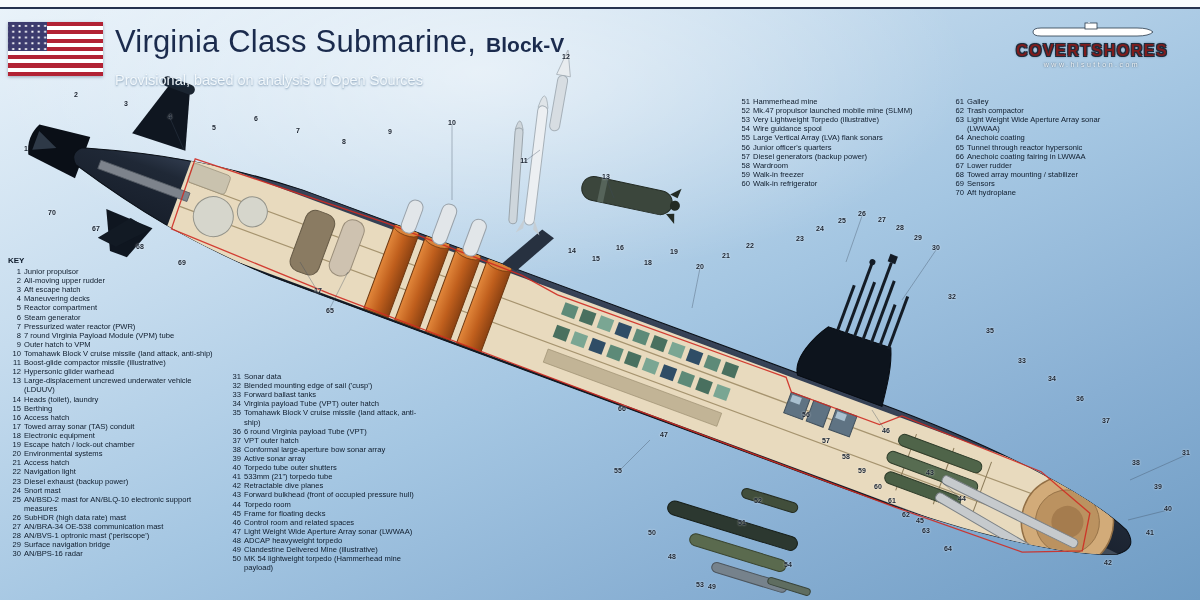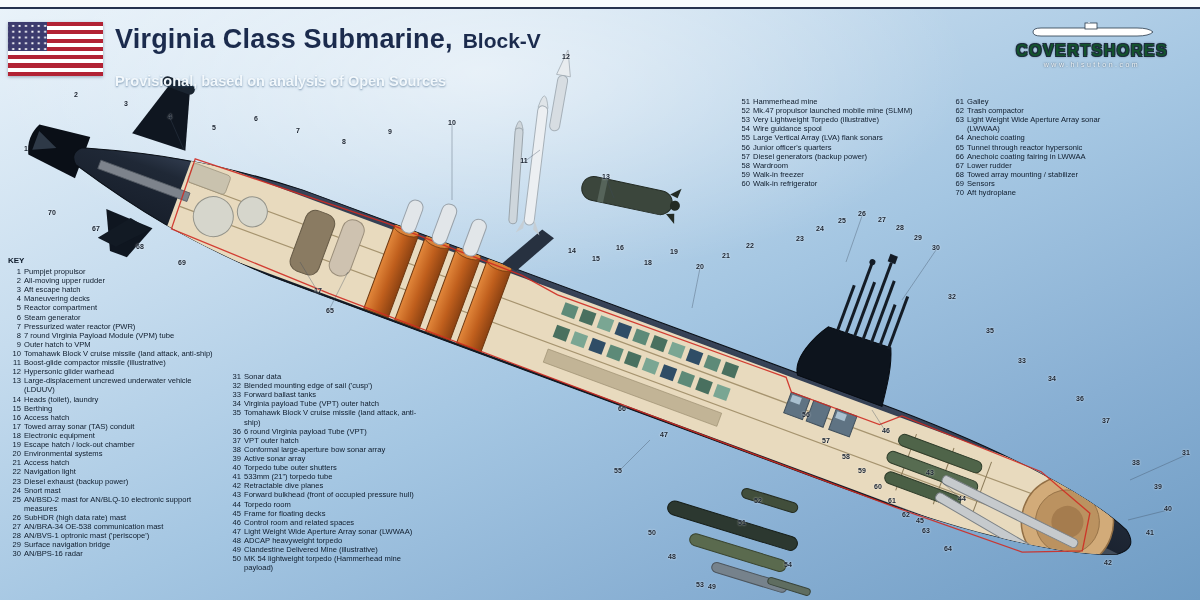--- a/index.html
+++ b/index.html
@@ -13,26 +13,26 @@
   .topline{position:absolute;top:7px;left:0;width:100%;height:2px;background:#27334f;}
   .scene{position:absolute;top:0;left:0;}
 
   .flag{position:absolute;left:8px;top:22px;width:95px;height:54px;
         background:repeating-linear-gradient(180deg,#b22234 0 4.15px,#ffffff 4.15px 8.3px);
         box-shadow:0 1px 3px rgba(20,40,70,.35);}
   .flag .canton{position:absolute;left:0;top:0;width:39px;height:29px;background:#3c3b6e;
         background-image:radial-gradient(circle,#fff 0.9px,transparent 1.2px);background-size:6.4px 5.8px;background-position:2px 1px;}
 
   .header{position:absolute;left:115px;top:24px;white-space:nowrap;}
-  .title{font-size:27px;font-weight:700;color:#1b2b4d;letter-spacing:.2px;}
+  .title{font-size:31px;font-weight:400;color:#1b2b4d;letter-spacing:.2px;}
   .block{font-size:21px;font-weight:700;color:#1b2b4d;margin-left:10px;}
-  .subtitle{font-size:14.5px;color:#f2f8fc;margin-top:18px;text-shadow:0 1px 2px rgba(40,80,120,.55);font-weight:700;}
+  .subtitle{font-size:14.5px;color:#f2f8fc;margin-top:12px;text-shadow:0 1px 2px rgba(40,80,120,.55);font-weight:400;}
 
   .logo{position:absolute;right:28px;top:22px;width:160px;text-align:center;}
-  .logo-text{font-size:16px;font-weight:700;letter-spacing:1.5px;color:#14532d;
+  .logo-text{font-size:16px;font-weight:700;letter-spacing:1.5px;color:#7f1d1d;
       text-shadow:1px 1px 0 #1c2c3c,-1px 1px 0 #1c2c3c,1px -1px 0 #1c2c3c,-1px -1px 0 #1c2c3c,0 0 3px #1c2c3c;}
   .logo-url{font-size:7px;letter-spacing:2.5px;color:#f0f6fa;margin-top:1px;text-shadow:0 0 2px #2c3c4c;}
 
   .key{position:absolute;color:#0e1b2b;}
   .key-title{font-size:8px;font-weight:700;margin-bottom:2px;}
   .item{display:flex;font-size:7.6px;line-height:1.2;}
   .num{flex:none;width:13px;text-align:right;margin-right:3px;}
   .txt{flex:1;padding-right:2px;}
   .col1{left:8px;top:256px;width:212px;}
   .col2{left:228px;top:372px;width:196px;}
@@ -255,21 +255,21 @@
     <div class="logo-text">COVERTSHORES</div>
     <div class="logo-url">www.hisutton.com</div>
   </div>
 
   <div class="key col1">
     <div class="key-title">KEY</div>
     <div>
 
         <div class="item">
           <span class="num">1</span>
-          <span class="txt">Pumpjet propulsor</span>
+          <span class="txt">Junior propulsor</span>
         </div>
 
         <div class="item">
           <span class="num">2</span>
           <span class="txt">All-moving upper rudder</span>
         </div>
 
         <div class="item">
           <span class="num">3</span>
           <span class="txt">Aft escape hatch</span>

